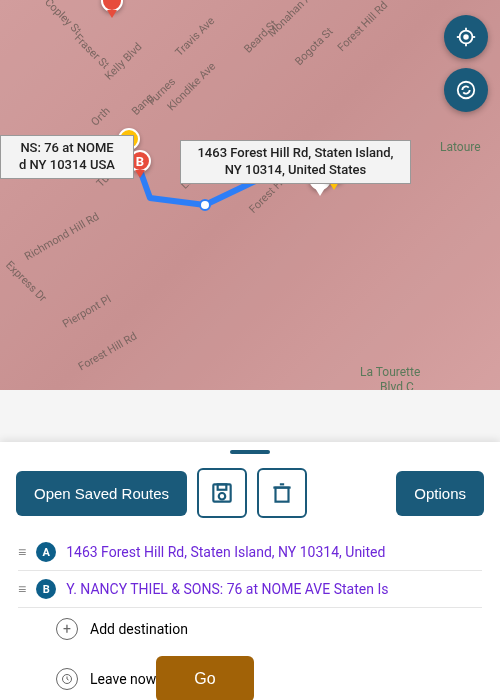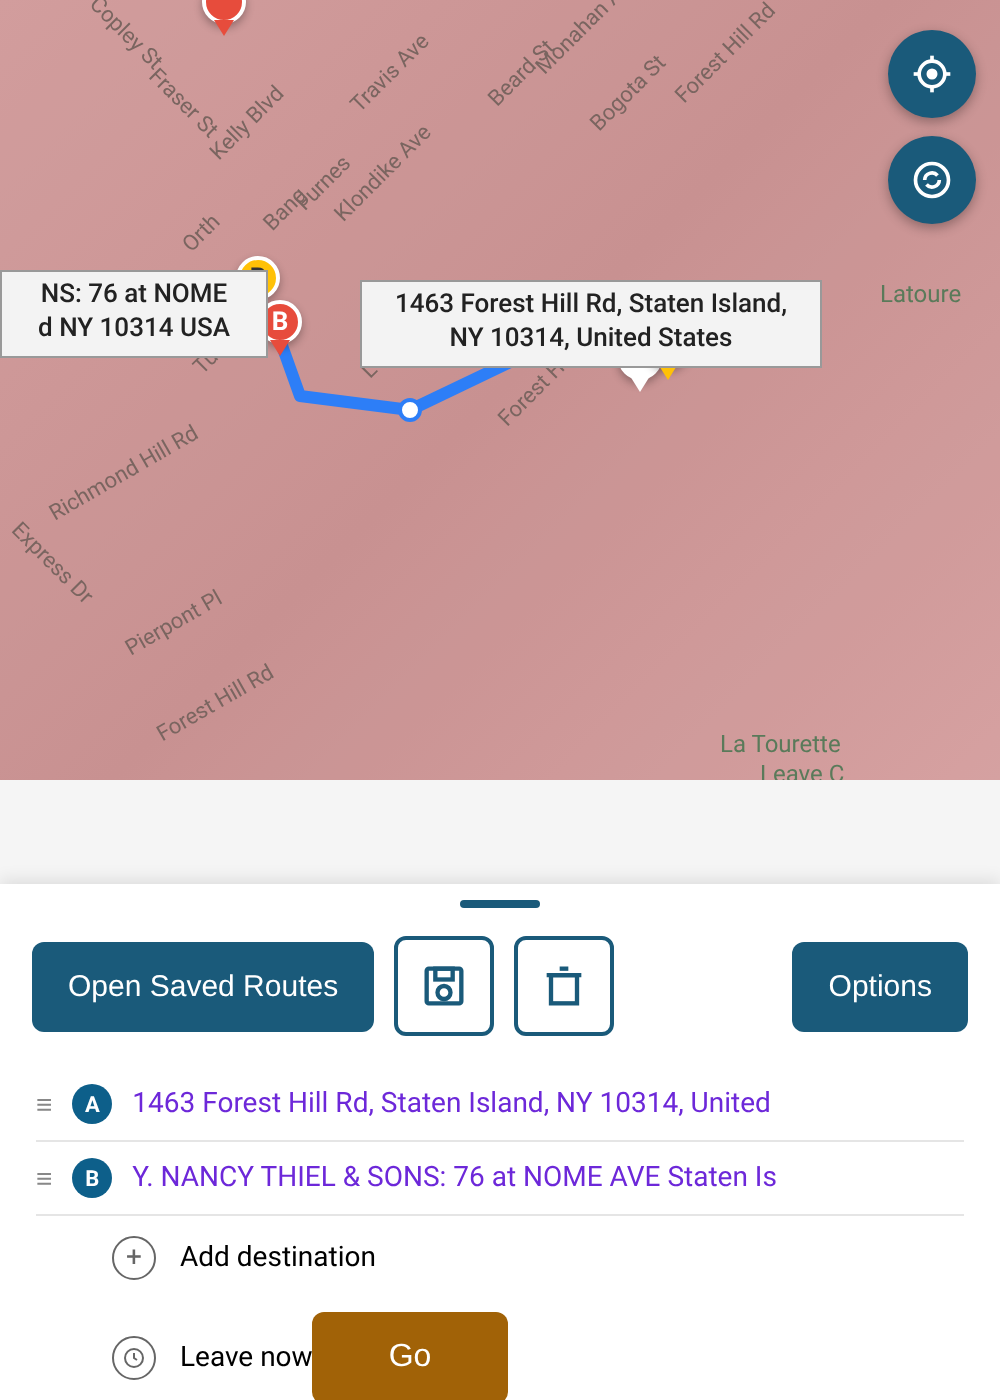--- a/index.html
+++ b/index.html
@@ -84,21 +84,21 @@
   <div class="street rotated-45" style="left:130px; top:98px;">Bang</div>
   <div class="street rotated-45" style="left:145px; top:85px;">Furnes</div>
   <div class="street rotated-30" style="left:20px; top:230px;">Richmond Hill Rd</div>
   <div class="street rotated45" style="left:0px; top:275px;">Express Dr</div>
   <div class="street rotated-30" style="left:60px; top:305px;">Pierpont Pl</div>
   <div class="street rotated-30" style="left:75px; top:345px;">Forest Hill Rd</div>
   <div class="street rotated-45" style="left:245px; top:190px;">Forest H</div>
 
   <div class="park-label" style="left:440px; top:140px;">Latoure</div>
   <div class="park-label" style="left:360px; top:365px;">La Tourette</div>
-  <div class="park-label" style="left:380px; top:380px;">Leave C</div>
+  <div class="park-label" style="left:380px; top:380px;">Blvd C</div>
 
   <svg class="route-line" width="500" height="390">
     <polyline points="140,170 150,198 205,205 295,162" stroke="#2d7ef7" stroke-width="6" fill="none" stroke-linecap="round" stroke-linejoin="round"></polyline>
     <circle cx="205" cy="205" r="5" fill="#fff" stroke="#2d7ef7" stroke-width="2"></circle>
   </svg>
 
   <div class="marker" style="left:100px; top:-10px;">
       <div class="marker-pin red"></div>
     </div>
   <div class="marker" style="left:117px; top:128px;">

